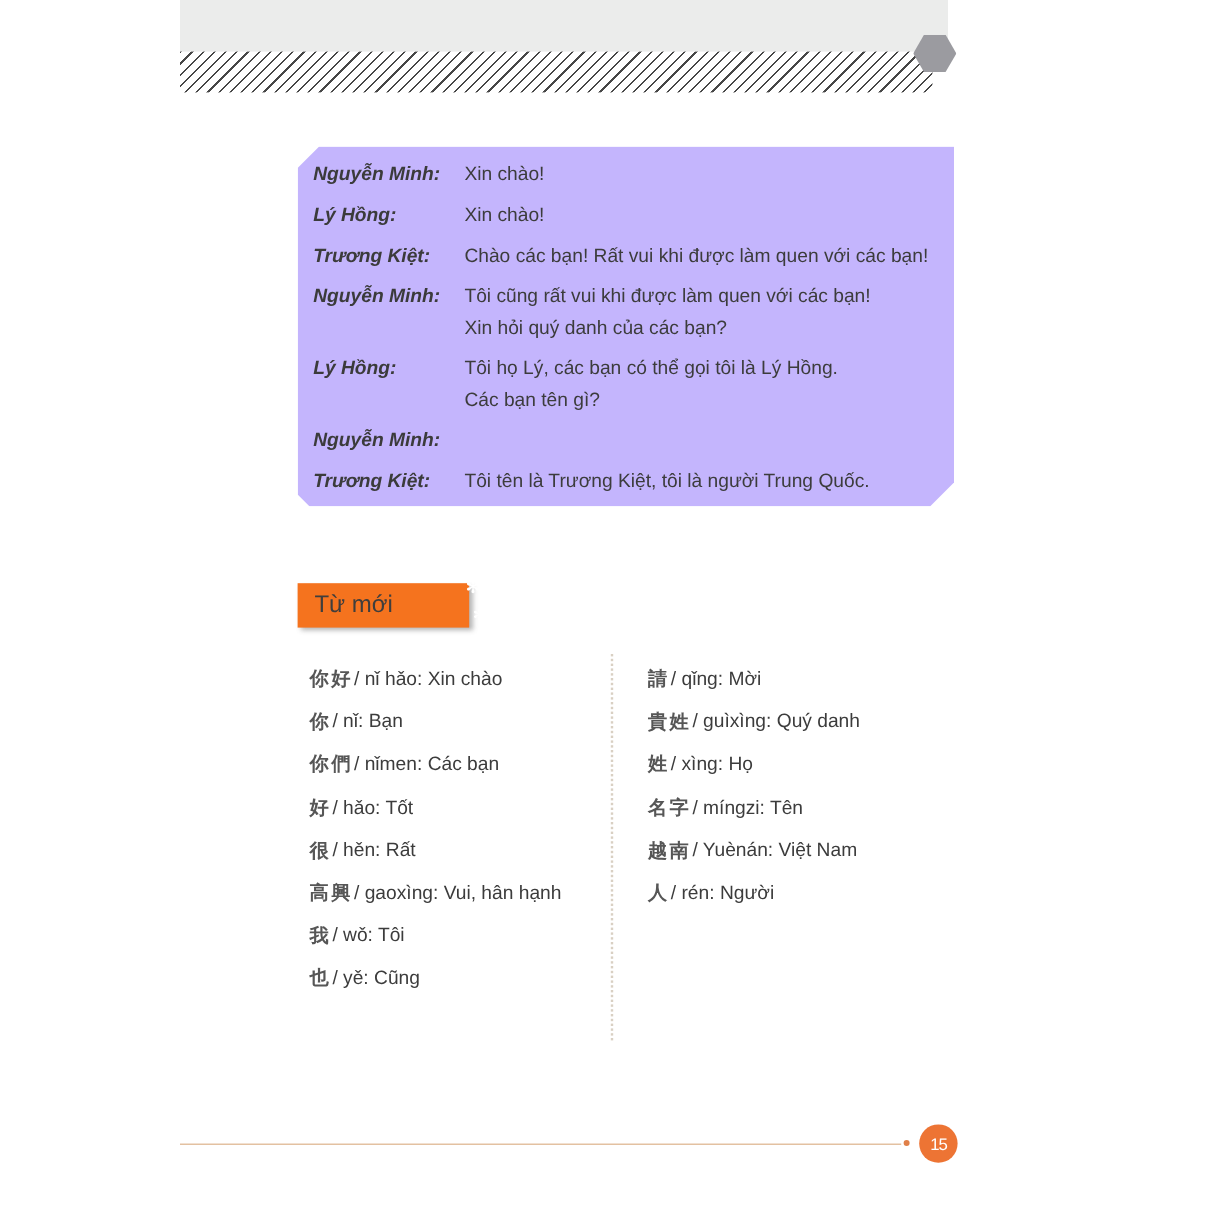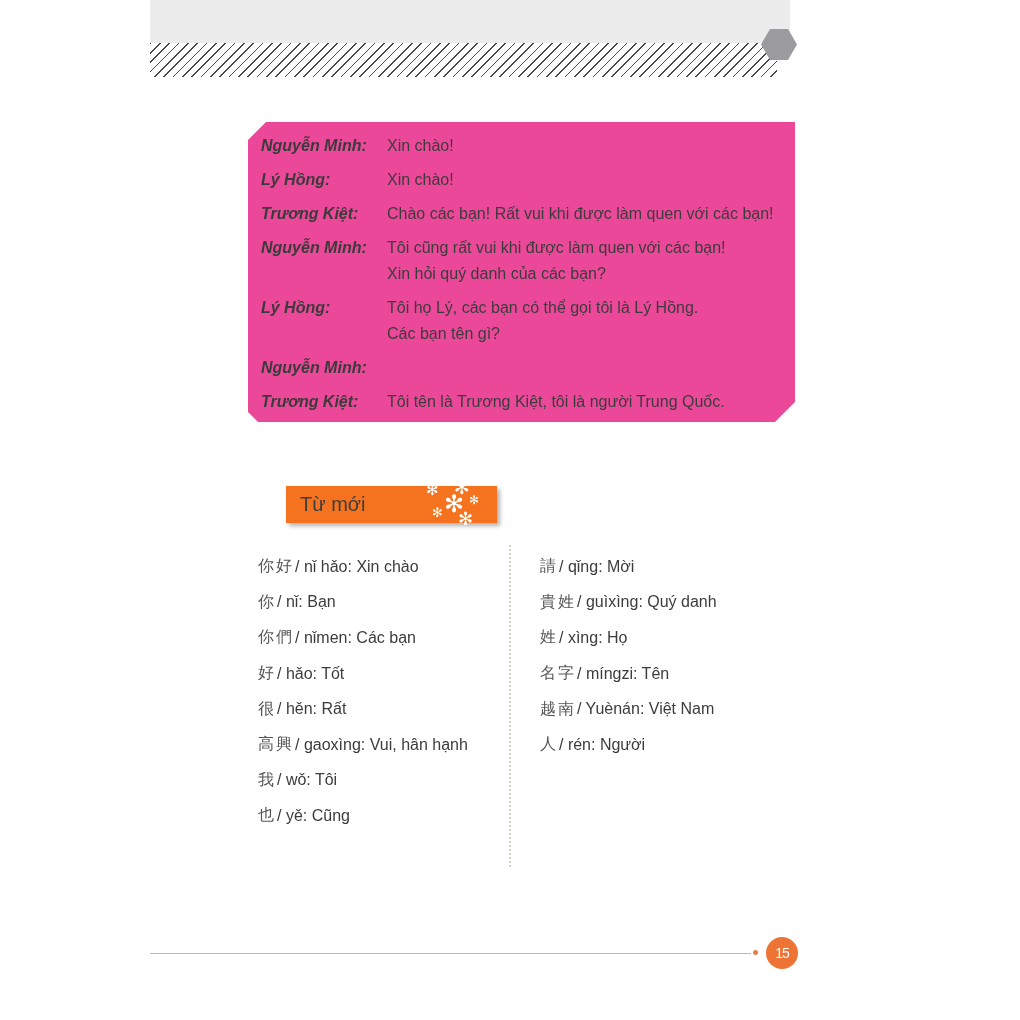--- a/index.html
+++ b/index.html
@@ -16,58 +16,57 @@
     left:150px;top:43px;width:627px;height:34px;
     background:repeating-linear-gradient(135deg,#474747 0,#474747 1.3px,rgba(0,0,0,0) 1.3px,rgba(0,0,0,0) 6.6px);
   }
   .hexagon{
     left:761px;top:29px;width:36px;height:31px;background:#9b9ba0;
     clip-path:polygon(25% 0,75% 0,100% 50%,75% 100%,25% 100%,0 50%);
   }
 
   
   .dialogue-box{
-    left:248px;top:122px;width:547px;height:300px;background:#ec4899;
+    left:248px;top:122px;width:547px;height:300px;background:#c4b5fd;
     clip-path:polygon(18px 0,547px 0,547px 280px,527px 300px,10px 300px,0 290px,0 18px);
     box-sizing:border-box;padding:11px 14px 0 13px;
   }
   .turn{display:flex;margin-bottom:8px;}
   .speaker{
     width:126px;flex-shrink:0;font-weight:bold;font-style:italic;
     font-size:16px;line-height:26px;color:#3b3b3b;
   }
   .utterance{
     flex:1;font-size:16px;line-height:26px;color:#3c3c3c;white-space:pre-line;
   }
 
   
   .vocab-header{
-    left:248px;top:486px;width:211px;height:37px;background:#f5731e;
+    left:248px;top:486px;width:143px;height:37px;background:#f5731e;
     box-shadow:3px 3px 4px rgba(90,90,90,0.45);
-    margin-left:38px;
   }
   .vocab-header .title{
     position:absolute;left:14px;top:0;line-height:37px;font-size:20px;color:#3f3e3d;
   }
   .flower{position:absolute;color:#ffffff;line-height:1;}
   .f1{left:140px;top:-4px;font-size:15px;}
   .f2{left:158px;top:6px;font-size:24px;}
   .f3{left:146px;top:20px;font-size:13px;}
   .f4{left:168px;top:-8px;font-size:19px;}
   .f5{left:172px;top:24px;font-size:18px;}
   .f6{left:183px;top:8px;font-size:12px;}
 
   
   .vocab-col{top:549px;width:250px;}
   .vocab-col.left{left:258px;}
   .vocab-col.right{left:540px;width:265px;}
   .vocab-row{height:35.6px;display:flex;align-items:center;white-space:nowrap;}
   .hanzi{
     font-family:"DejaVu Serif","Liberation Serif",serif;
-    font-size:16px;color:#565656;letter-spacing:2px;margin-right:1px;
+    font-size:16px;color:#565656;letter-spacing:2px;margin-right:1px;font-weight:bold;
   }
   .latin{font-size:16px;color:#3c3c3c;}
 
   .v-divider{
     left:509px;top:545px;height:322px;width:0;
     border-left:2px dotted #d9d0c3;
   }
 
   
   .footer-rule{left:150px;top:953px;width:601px;height:1px;background:#dcb28a;}

